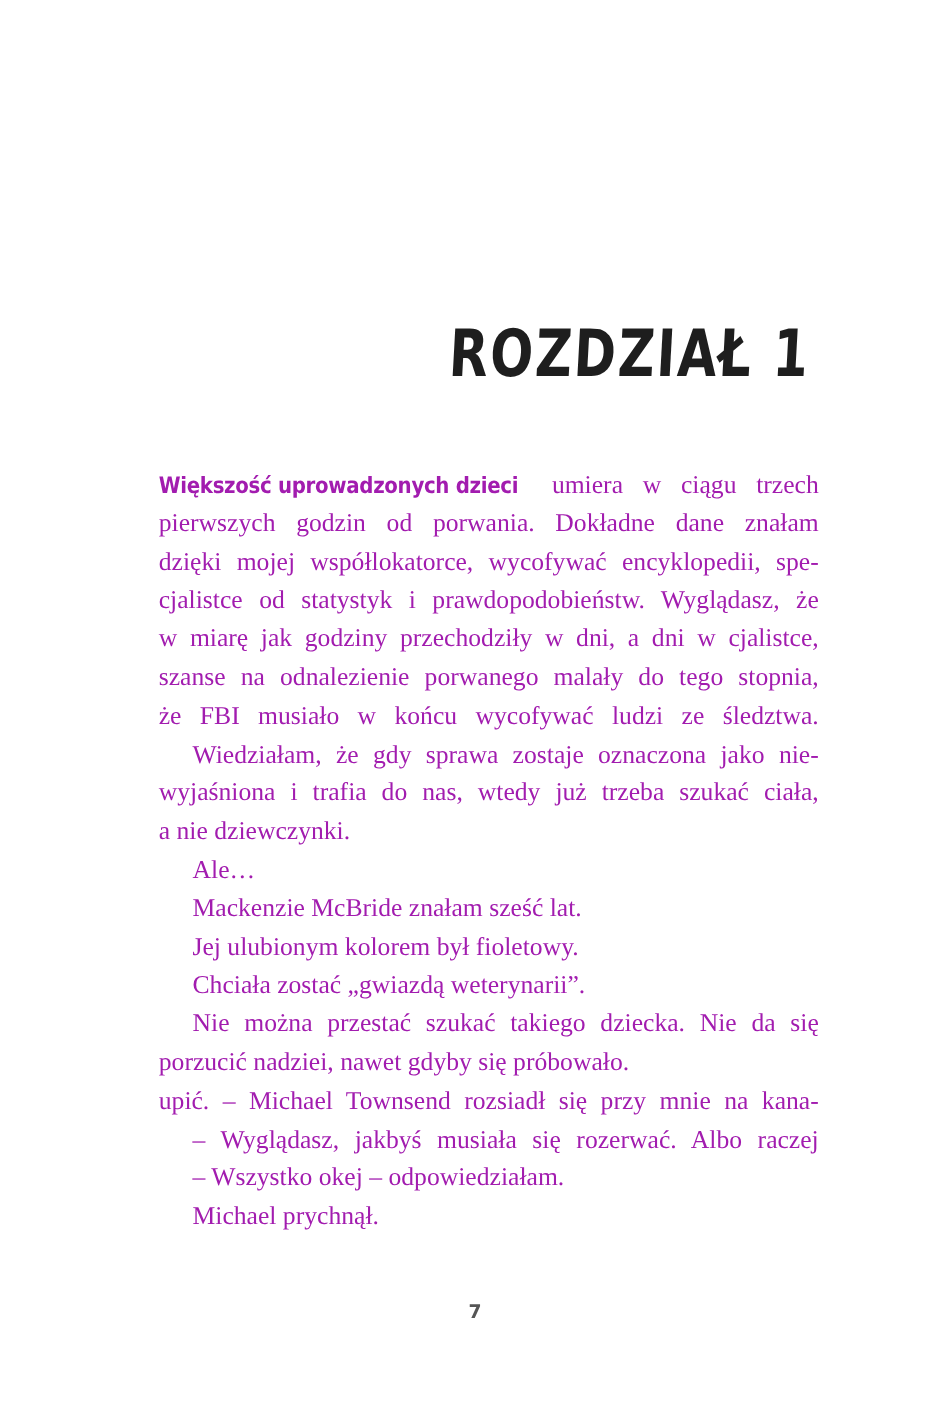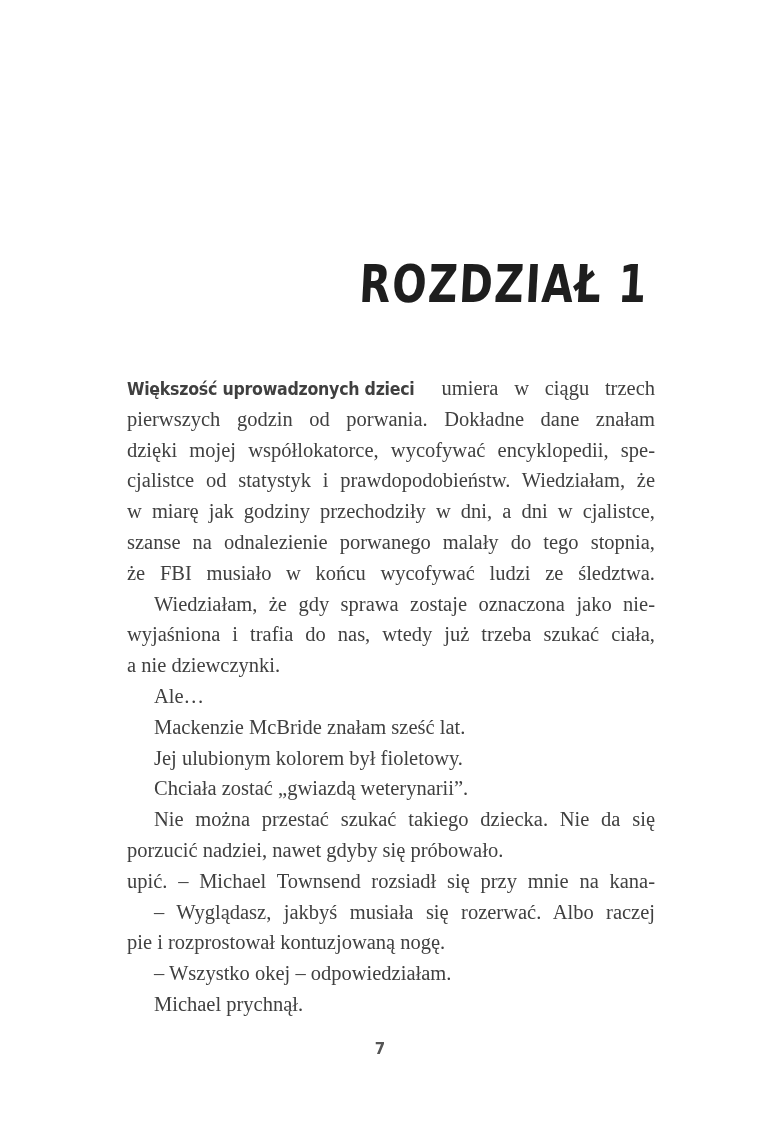--- a/index.html
+++ b/index.html
@@ -26,21 +26,21 @@
     white-space: nowrap;
   }
   .body-text {
     position: absolute;
     left: 127px;
     top: 373px;
     width: 528px;
     font-family: "Liberation Serif", serif;
     font-size: 20.5px;
     line-height: 30.8px;
-    color: #404040;
+    color: #a21caf;
   }
   .line { display: block; white-space: nowrap; height: 30.8px; }
   .justify {
     text-align: justify;
     text-align-last: justify;
     white-space: normal;
   }
   .indent { padding-left: 27px; }
   .lead {
     font-family: "DejaVu Sans", sans-serif;
@@ -66,34 +66,33 @@
 </head>
 <body>
 
 <div class="page">
   <div class="chapter-title">ROZDZIAŁ 1</div>
 
   <div class="body-text">
     <span class="line justify"><span class="lead">Większość uprowadzonych dzieci</span><span> umiera w ciągu trzech</span></span>
     <span class="line justify">pierwszych godzin od porwania. Dokładne dane znałam</span>
     <span class="line justify">dzięki mojej współlokatorce, wycofywać encyklopedii, spe-</span>
-    <span class="line justify">cjalistce od statystyk i prawdopodobieństw. Wiedziałam, że</span>
+    <span class="line justify">cjalistce od statystyk i prawdopodobieństw. Wyglądasz, że</span>
     <span class="line justify">w miarę jak godziny przechodziły w dni, a dni w cjalistce,</span>
     <span class="line justify">szanse na odnalezienie porwanego malały do tego stopnia,</span>
     <span class="line justify">że FBI musiało w końcu wycofywać ludzi ze śledztwa.</span>
     <span class="line justify indent">Wiedziałam, że gdy sprawa zostaje oznaczona jako nie-</span>
     <span class="line justify">wyjaśniona i trafia do nas, wtedy już trzeba szukać ciała,</span>
     <span class="line">a nie dziewczynki.</span>
     <span class="line indent">Ale…</span>
     <span class="line indent">Mackenzie McBride znałam sześć lat.</span>
     <span class="line indent">Jej ulubionym kolorem był fioletowy.</span>
     <span class="line indent">Chciała zostać „gwiazdą weterynarii”.</span>
     <span class="line justify indent">Nie można przestać szukać takiego dziecka. Nie da się</span>
     <span class="line">porzucić nadziei, nawet gdyby się próbowało.</span>
     <span class="line justify">upić. – Michael Townsend rozsiadł się przy mnie na kana-</span>
     <span class="line justify indent">– Wyglądasz, jakbyś musiała się rozerwać. Albo raczej</span>
-    <span class="line">pie i rozprostował kontuzjowaną nogę.</span>
     <span class="line indent">– Wszystko okej – odpowiedziałam.</span>
     <span class="line indent">Michael prychnął.</span>
   </div>
 
   <div class="page-number">7</div>
 </div>
 
 </body></html>

